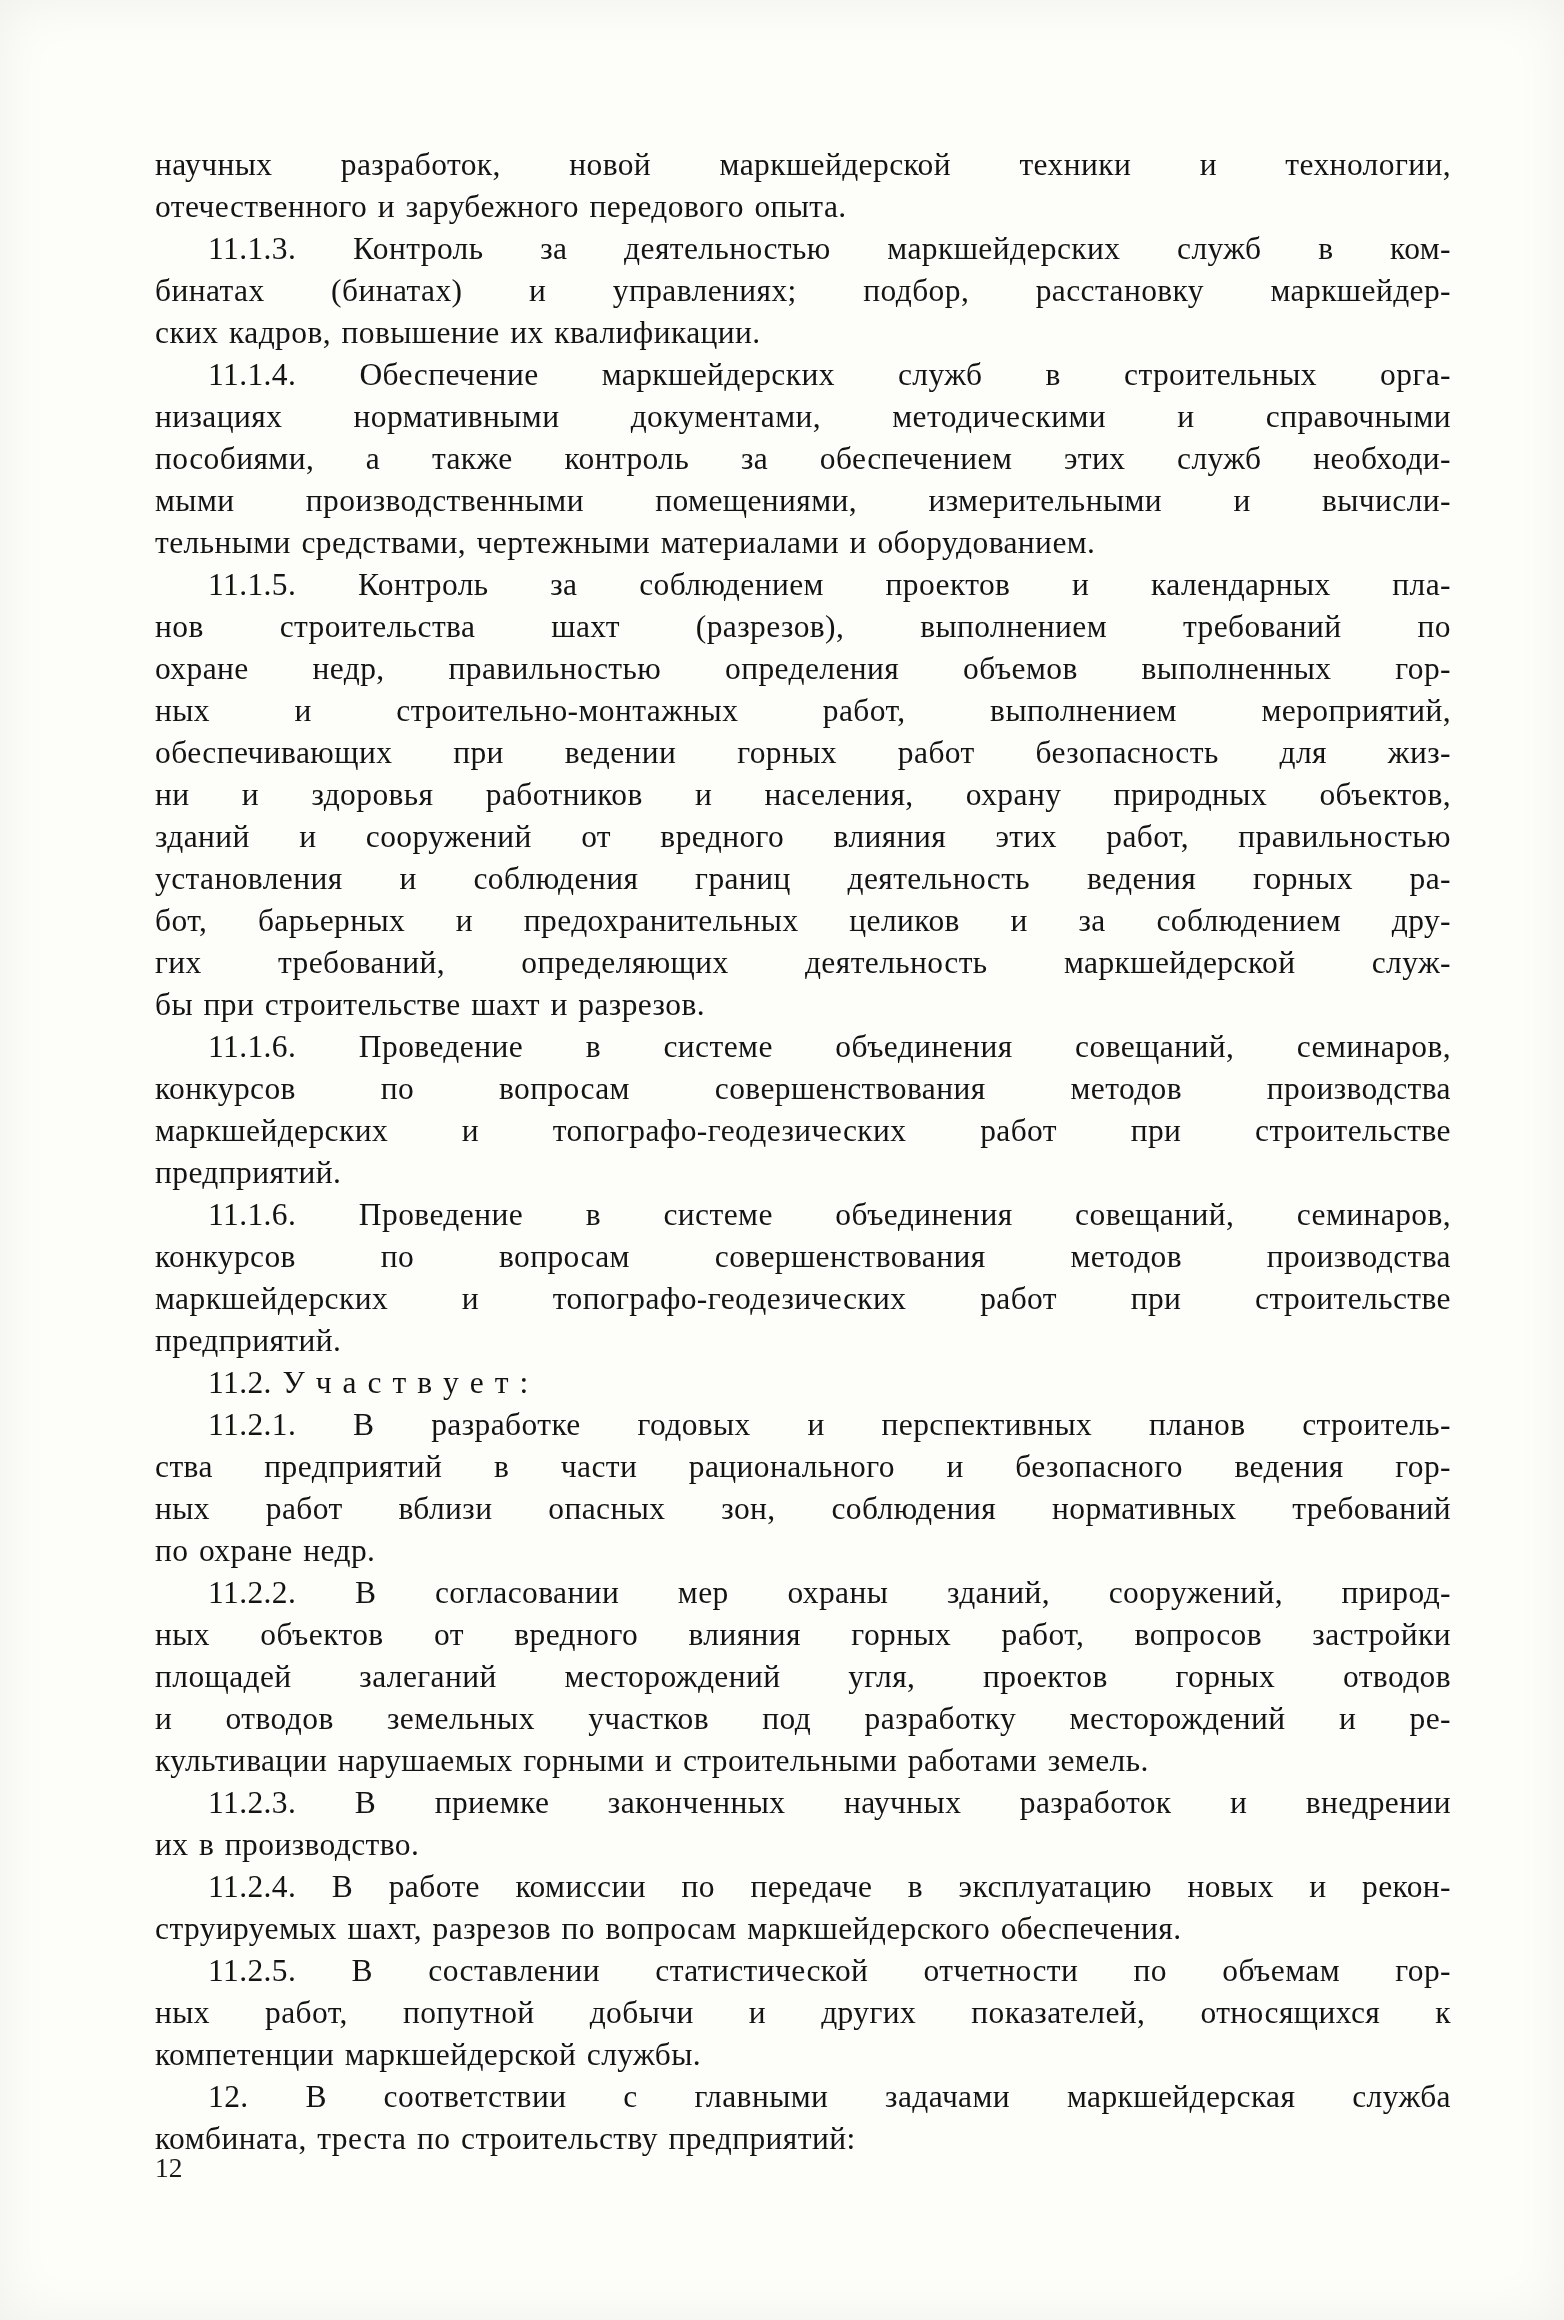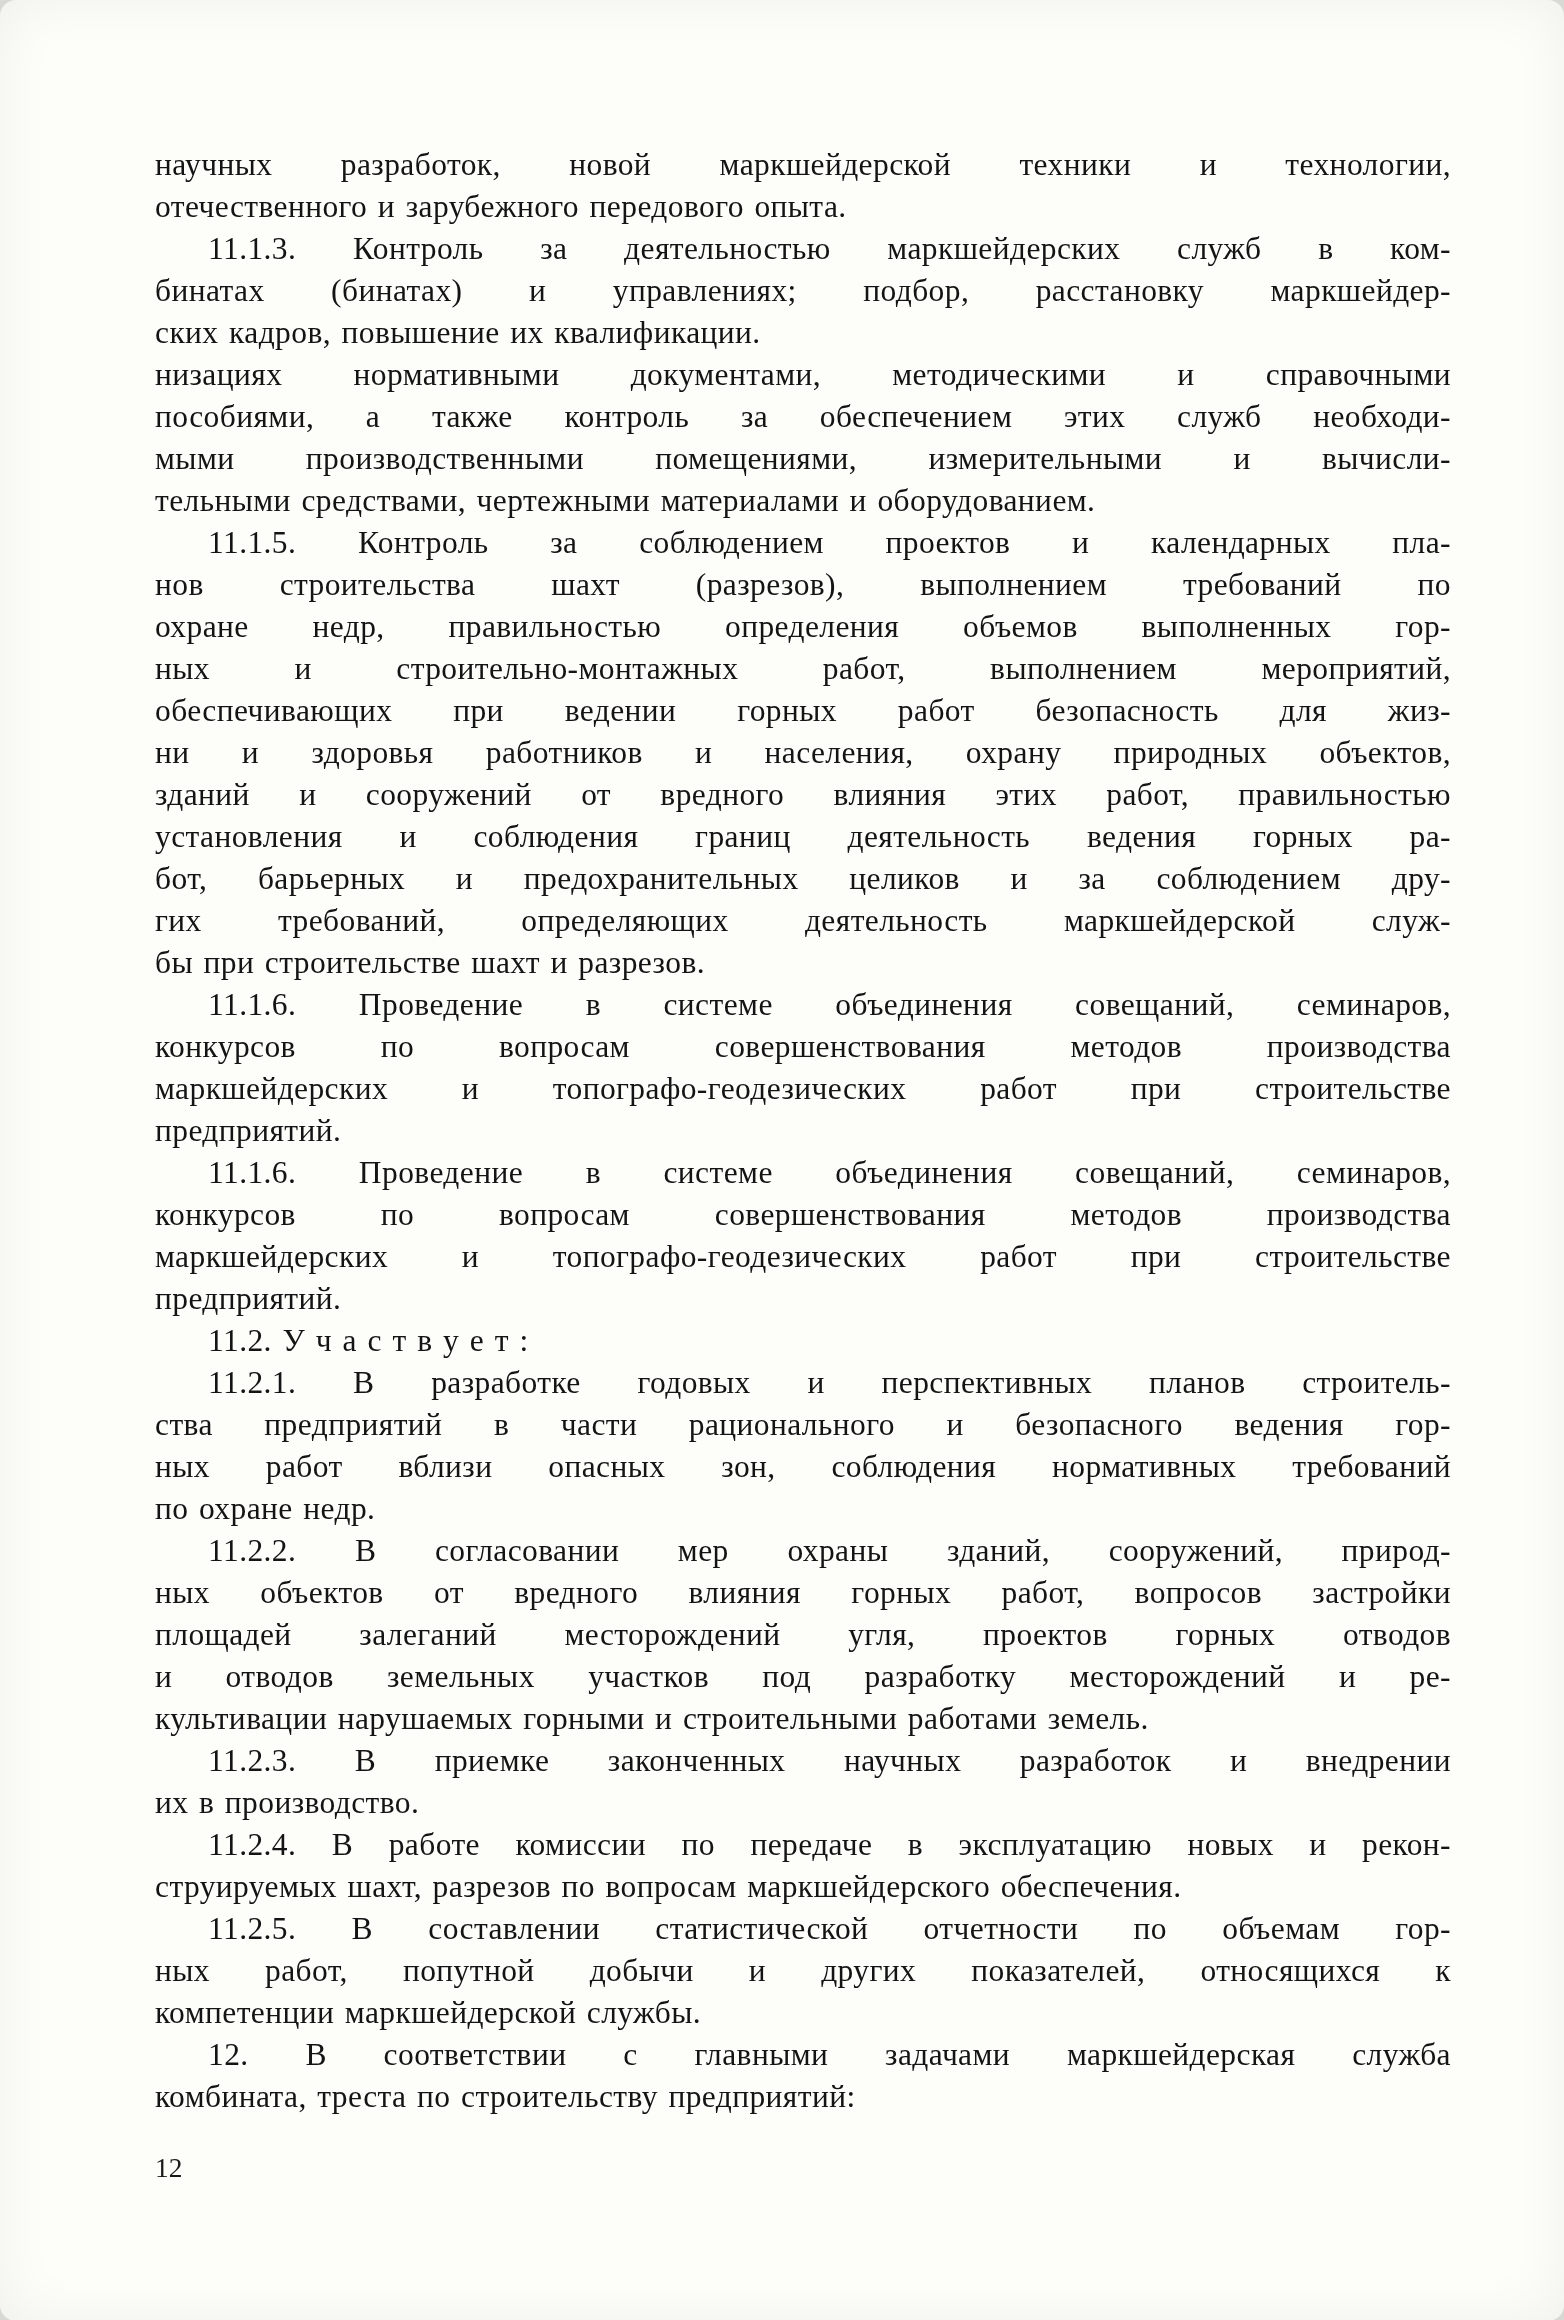--- a/index.html
+++ b/index.html
@@ -10,21 +10,20 @@
   .page {
     position: relative;
     width: 1564px;
     height: 2321px;
     margin: 0 auto;
     background: #fdfdfa;
     box-shadow: inset 0 0 55px rgba(0,0,0,0.06);
     font-family: "Liberation Serif", "DejaVu Serif", serif;
     color: #141414;
     overflow: hidden;
-    border-radius: 16px;
   }
   .text-block {
     position: absolute;
     left: 155px;
     top: 144px;
     width: 1296px;
     font-size: 31.5px;
     line-height: 42px;
     letter-spacing: 0.4px;
     word-spacing: 2.3px;
@@ -52,20 +51,21 @@
 </head>
 <body>
 
 <div class="page">
   <div class="text-block">
       <div class="line">научных разработок, новой маркшейдерской техники и технологии,</div>
       <div class="line end">отечественного и зарубежного передового опыта.</div>
       <div class="line indent">11.1.3. Контроль за деятельностью маркшейдерских служб в ком-</div>
       <div class="line">бинатах (бинатах) и управлениях; подбор, расстановку маркшейдер-</div>
       <div class="line end">ских кадров, повышение их квалификации.</div>
+      <div class="line indent">11.1.4. Обеспечение маркшейдерских служб в строительных орга-</div>
       <div class="line">низациях нормативными документами, методическими и справочными</div>
       <div class="line">пособиями, а также контроль за обеспечением этих служб необходи-</div>
       <div class="line">мыми производственными помещениями, измерительными и вычисли-</div>
       <div class="line end">тельными средствами, чертежными материалами и оборудованием.</div>
       <div class="line indent">11.1.5. Контроль за соблюдением проектов и календарных пла-</div>
       <div class="line">нов строительства шахт (разрезов), выполнением требований по</div>
       <div class="line">охране недр, правильностью определения объемов выполненных гор-</div>
       <div class="line">ных и строительно-монтажных работ, выполнением мероприятий,</div>
       <div class="line">обеспечивающих при ведении горных работ безопасность для жиз-</div>
       <div class="line">ни и здоровья работников и населения, охрану природных объектов,</div>

